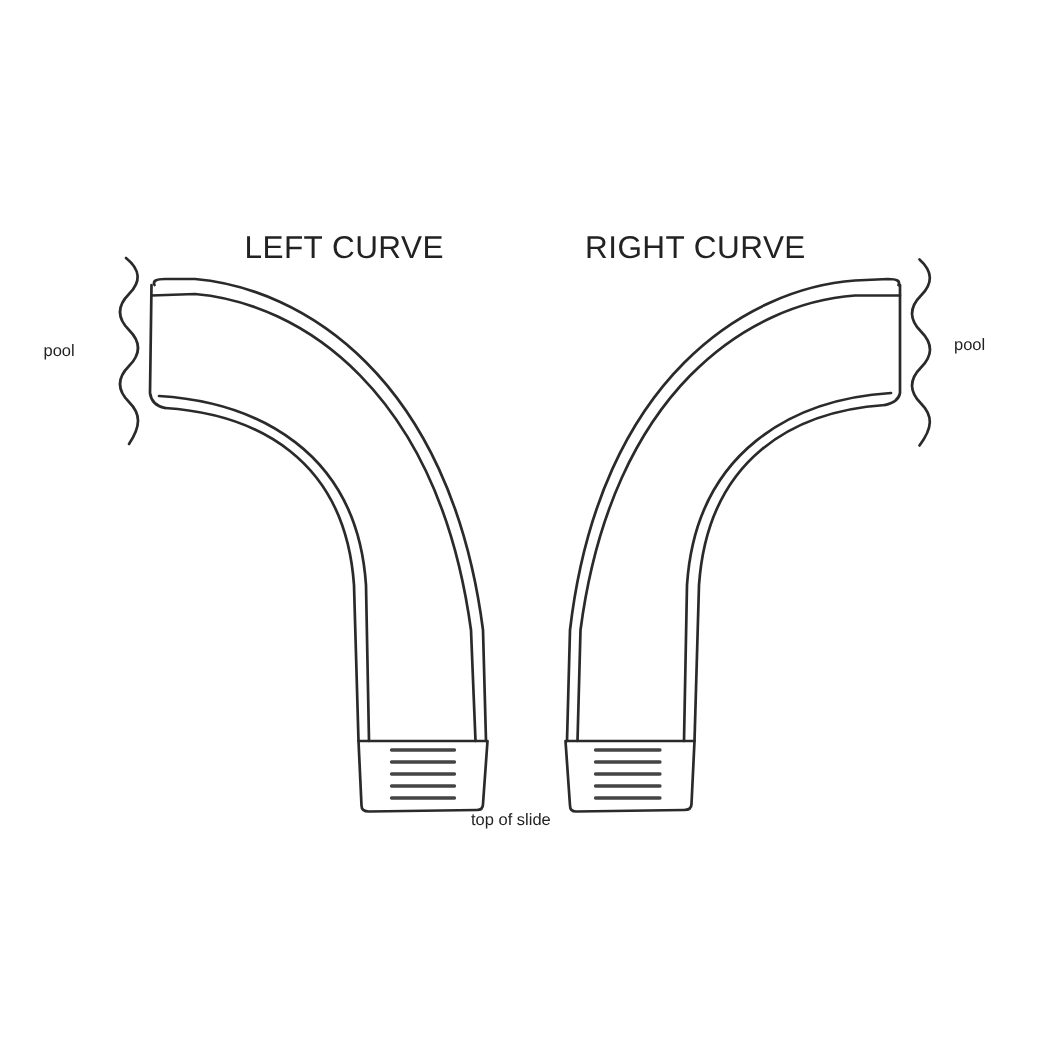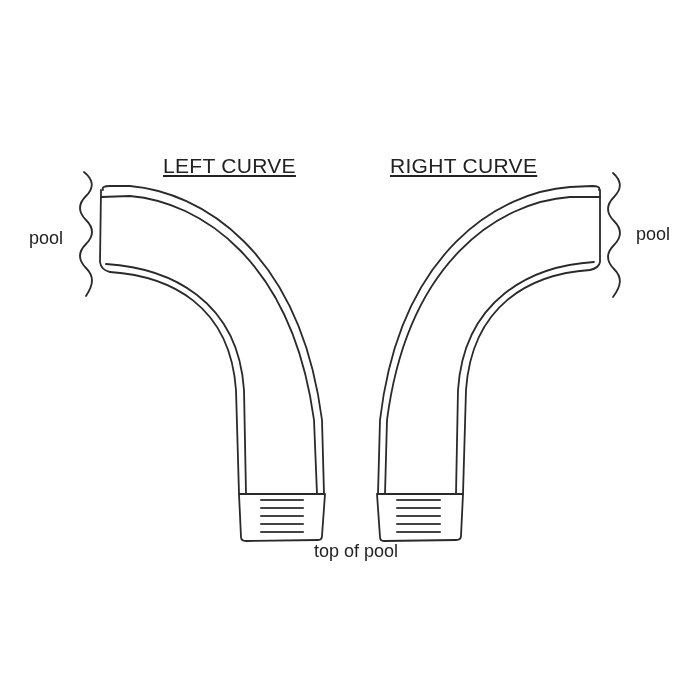--- a/index.html
+++ b/index.html
@@ -1,20 +1,20 @@
 <!DOCTYPE html>
 <html><head>
   <meta charset="utf-8">
   <style>
     html, body { margin: 0; padding: 0; background: #ffffff; }
     body { width: 700px; height: 700px; position: relative; overflow: hidden; font-family: "Liberation Sans", sans-serif; }
-    .title { position: absolute; top: 154px; font-size: 21px; color: #222; letter-spacing: 0.3px; white-space: nowrap; text-decoration: underline; }
+    .title { position: absolute; top: 154px; font-size: 21px; color: #222; letter-spacing: 0.3px; white-space: nowrap; }
     #left-title { left: 163px; }
     #right-title { left: 390px; }
-    .lbl { position: absolute; font-size: 18px; color: #222; white-space: nowrap; }
+    .lbl { position: absolute; font-size: 11px; color: #222; white-space: nowrap; }
     #pool-left { left: 29px; top: 228px; }
     #pool-right { left: 636px; top: 224px; }
     #top-slide { left: 314px; top: 541px; }
     svg#drawing { position: absolute; left: 0; top: 0; }
     svg#drawing path, svg#drawing line { fill: none; stroke: #2a2a2a; stroke-width: 1.8; stroke-linecap: round; stroke-linejoin: round; }
     svg#drawing .stripe { stroke: #444; stroke-width: 2.2; }
   </style>
 </head>
 <body>
 
@@ -53,14 +53,14 @@
       <line class="stripe" x1="397" y1="516" x2="440" y2="516"></line>
       <line class="stripe" x1="397" y1="524" x2="440" y2="524"></line>
       <line class="stripe" x1="397" y1="532" x2="440" y2="532"></line>
     </g>
   </svg>
 
   <div id="left-title" class="title">LEFT CURVE</div>
   <div id="right-title" class="title">RIGHT CURVE</div>
   <div id="pool-left" class="lbl">pool</div>
   <div id="pool-right" class="lbl">pool</div>
-  <div id="top-slide" class="lbl">top of pool</div>
+  <div id="top-slide" class="lbl">top of slide</div>
 </div>
 
 </body></html>

